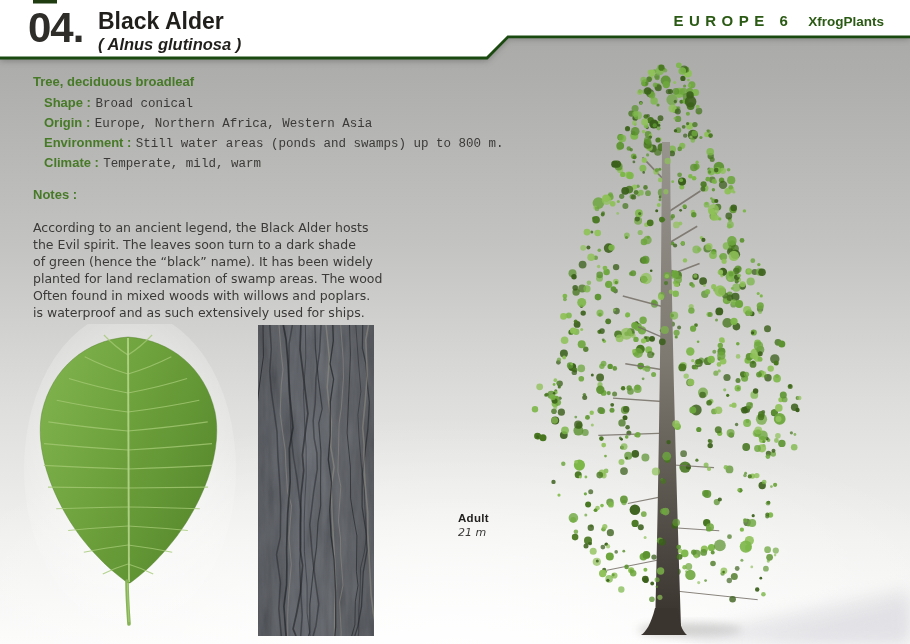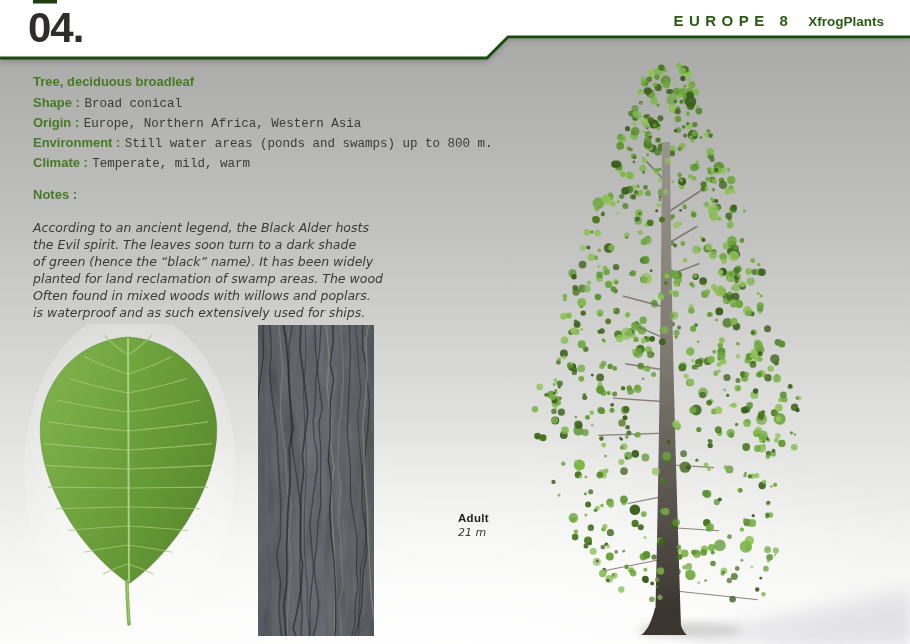--- a/index.html
+++ b/index.html
@@ -16,24 +16,24 @@
        letter-spacing:-1px;color:#2e2d2a;}
   .title-block{position:absolute;top:9px;left:98px;z-index:4;color:#211f1c;}
   .title{font-size:23px;font-weight:bold;line-height:25px;}
   .latin{font-size:16.5px;font-weight:bold;font-style:italic;line-height:20px;}
   .brand-block{position:absolute;top:12px;right:26px;z-index:4;display:flex;align-items:baseline;gap:15px;color:#2a5a13;}
   .collection{font-size:15px;font-weight:bold;letter-spacing:5.5px;}
   .brand{font-size:13.5px;font-weight:bold;}
   .info{position:absolute;left:33px;top:73px;z-index:2;}
   .type{color:#477a27;font-weight:bold;font-size:13px;line-height:17px;margin-bottom:3px;}
   .row{line-height:17px;white-space:nowrap;}
-  .lbl{color:#477a27;font-weight:bold;font-size:13px;}
+  .lbl{color:#477a27;font-weight:bold;font-size:13px;margin-left:11px;}
   .val{color:#3b3a38;font-size:12.5px;font-family:Liberation Mono, monospace;}
   .notes-label{margin-top:13px;}
-  .notes{margin-top:16px;font-style:italic;}
+  .notes{margin-top:16px;}
   .notes div{color:#3b3a38;font-size:12.5px;line-height:17px;white-space:nowrap;
              font-family:"DejaVu Sans",sans-serif;}
   .specimen{position:absolute;left:458px;top:512px;width:68px;z-index:2;color:#22211f;}
   .stage{font-size:11.5px;font-weight:bold;letter-spacing:.3px;}
   .height{font-size:11px;font-style:italic;color:#3a3937;margin-top:2px;font-family:"DejaVu Sans",sans-serif;}
   #leaf-svg{position:absolute;left:24px;top:324px;width:212px;height:316px;z-index:1;}
   #bark-svg{position:absolute;left:258px;top:325px;width:116px;height:311px;z-index:1;}
   #tree-svg{position:absolute;left:520px;top:50px;width:390px;height:594px;z-index:1;}
 </style>
 </head>
@@ -45,22 +45,26 @@
   <div class="header-wrap">
     <div class="header"></div>
   </div>
 
   <svg class="header-lines" width="910" height="62" viewBox="0 0 910 62">
     <rect x="33" y="0" width="24" height="3.5" fill="#1e3c10"></rect>
     <polyline points="0,58 487,58 508,36.8 910,36.8" fill="none" stroke="#1b4a10" stroke-width="2.8"></polyline>
   </svg>
 
   <div class="num">04.</div>
+  <div class="title-block">
+    <div class="title">Black Alder</div>
+    <div class="latin">( Alnus glutinosa )</div>
+  </div>
   <div class="brand-block">
-    <span class="collection">EUROPE 8</span>
+    <span class="collection">EUROPE 6</span>
     <span class="brand">XfrogPlants</span>
   </div>
 
   <div class="info">
     <div class="type">Tree, deciduous broadleaf</div>
     <div class="row">
       <span class="lbl">Shape :</span>
       <span class="val">Broad conical</span>
     </div>
     <div class="row">

